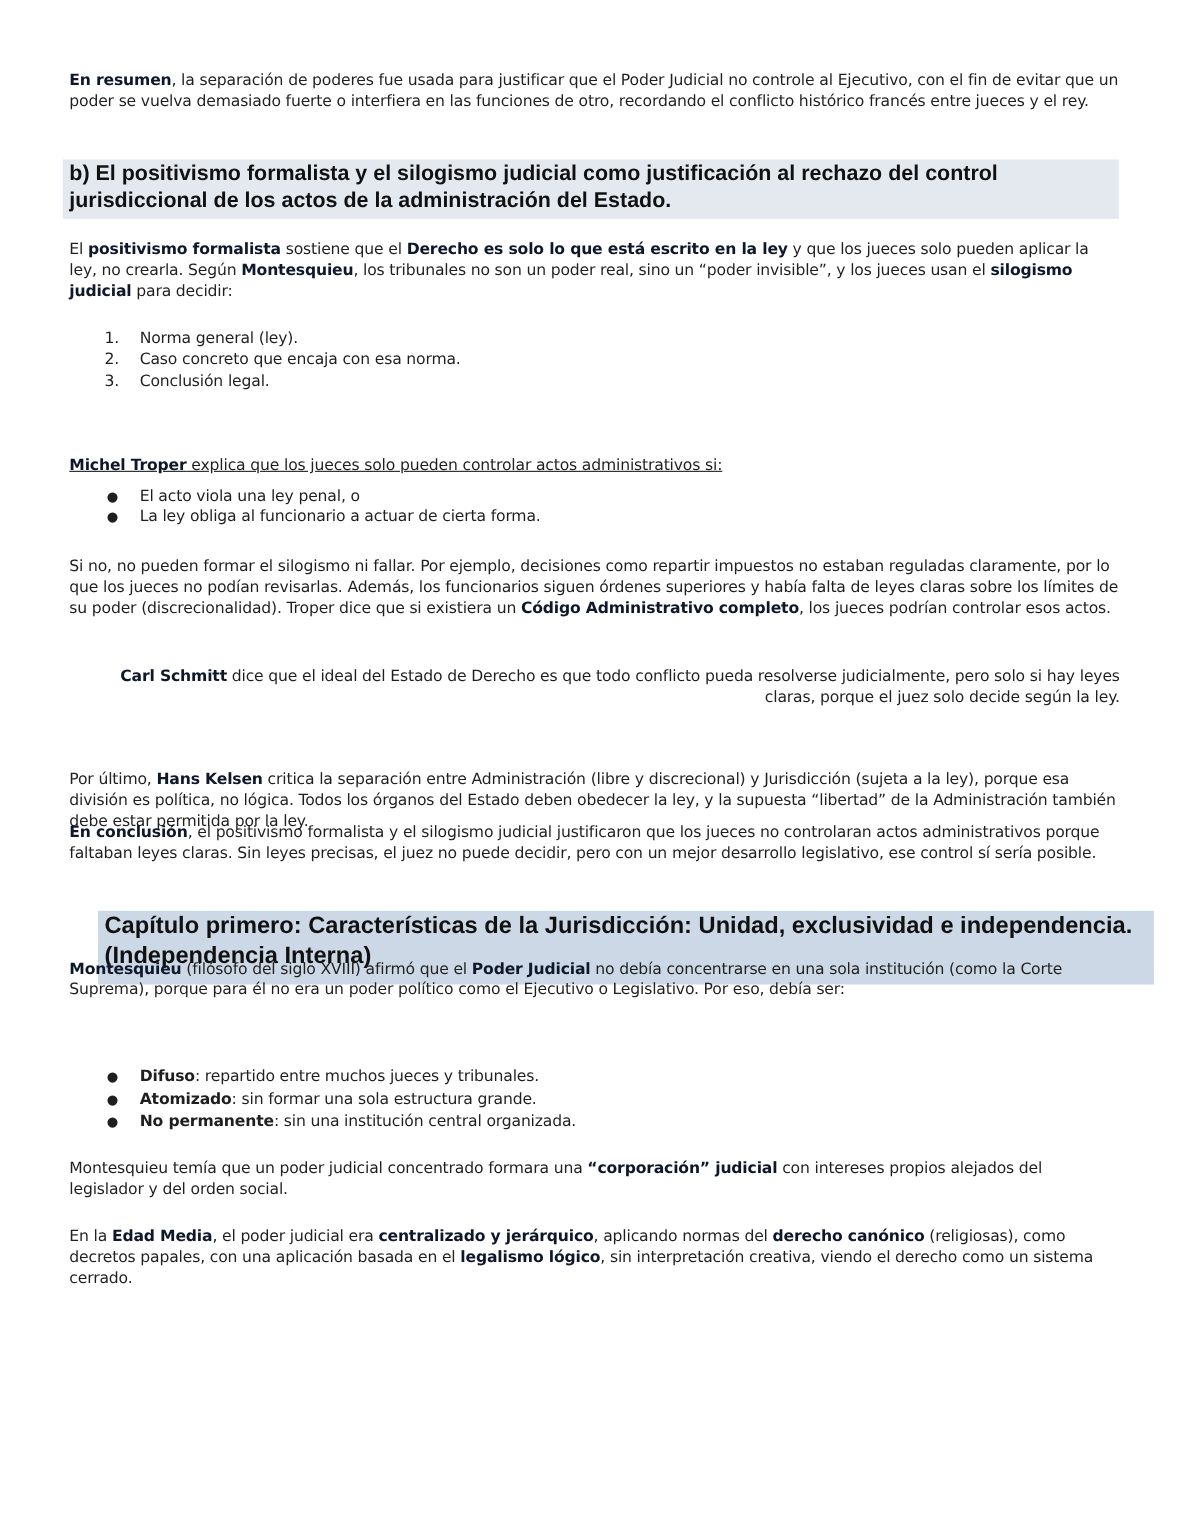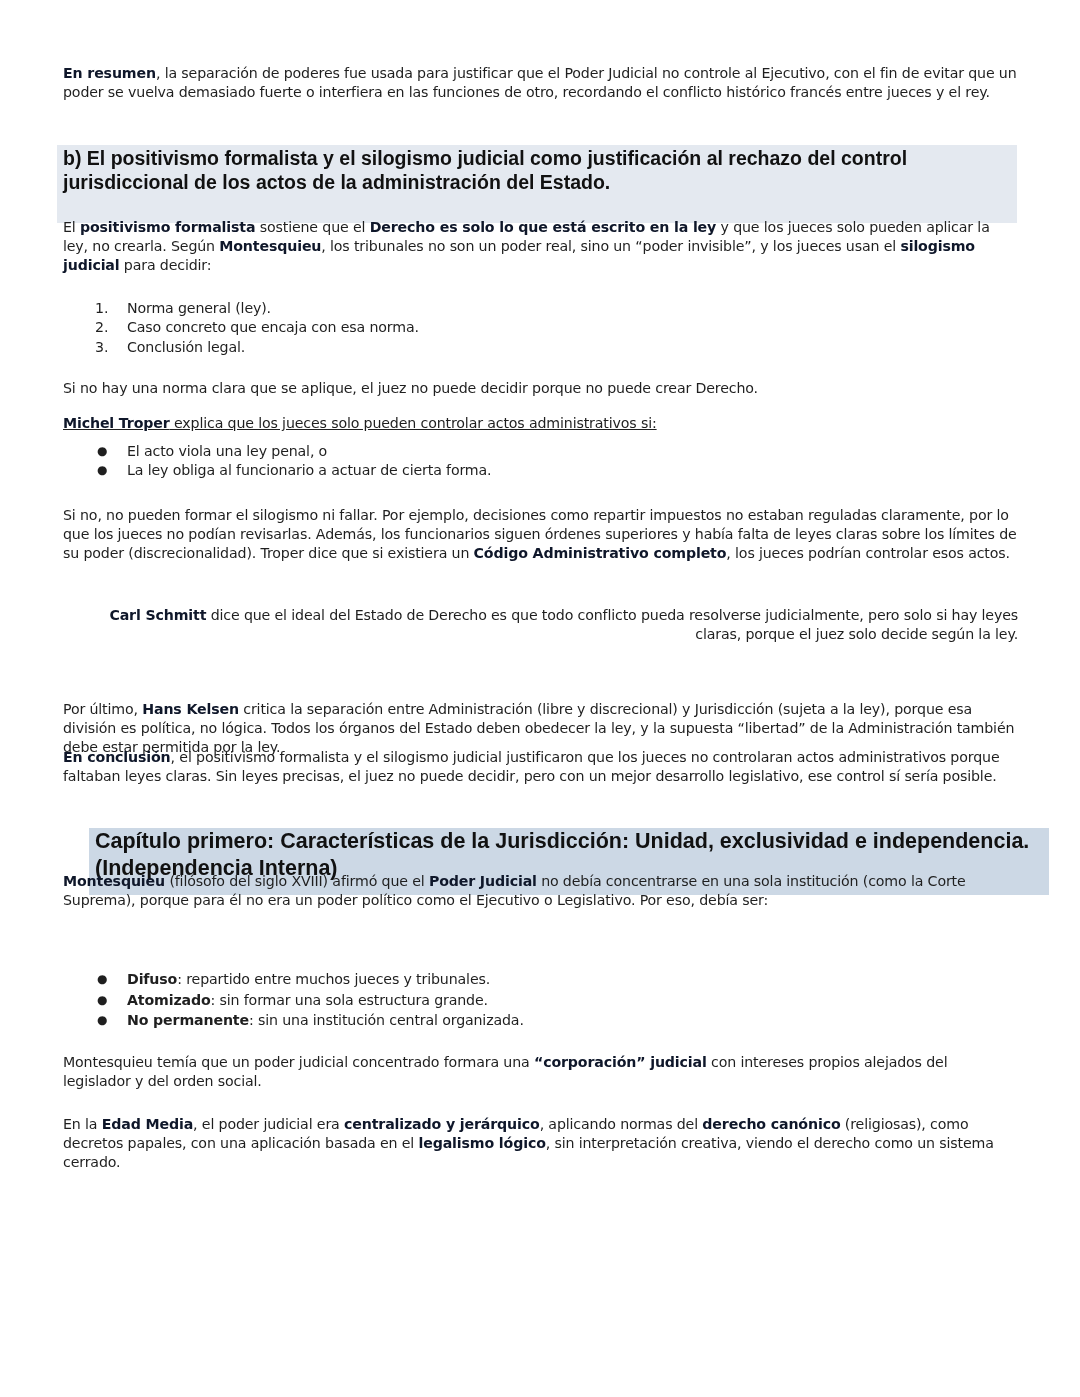--- a/index.html
+++ b/index.html
@@ -12,21 +12,21 @@
     position: absolute; left: 63px; width: 955px;
     font-size: 14.2px; line-height: 19px; letter-spacing: -0.15px;
     margin: 0;
   }
   .p b { font-weight: bold; color: #0f172a; }
   .h {
     position: absolute; left: 57px; width: 960px;
     font-family: "Liberation Sans", sans-serif; font-weight: bold; color: #111;
     box-sizing: border-box; padding: 0 6px;
   }
-  .h1 { top: 145px; height: 78px; background: #e4e9f0; font-size: 19.5px; line-height: 24px; padding-top: 1px; }
+  .h1 { top: 145px; height: 54px; background: #e4e9f0; font-size: 19.5px; line-height: 24px; padding-top: 1px; }
   .h2 { top: 828px; height: 67px; background: #ccd8e5; font-size: 21.5px; line-height: 27px; padding-top: 0px; margin-left: 32px; }
   .list { position: absolute; left: 63px; width: 955px; margin: 0; padding: 0; list-style: none;
     font-size: 14.2px; line-height: 19.3px; letter-spacing: -0.15px; }
   .list li { position: relative; padding-left: 64px; }
   .list .mk { position: absolute; left: 32px; top: 0; width: 24px; }
   .list.num .mk { text-align: left; }
   .list.bul .mk { font-size: 12px; left: 34px; }
 </style>
 </head>
 <body>
@@ -38,21 +38,20 @@
   <div class="h h1">b) El positivismo formalista y el silogismo judicial como justificación al rechazo del control jurisdiccional de los actos de la administración del Estado.</div>
 
   <p class="p" style="top:218px;"><span>El </span><b>positivismo formalista</b><span> sostiene que el </span><b>Derecho es solo lo que está escrito en la ley</b><span> y que los jueces solo pueden aplicar la ley, no crearla. Según </span><b>Montesquieu</b><span>, los tribunales no son un poder real, sino un “poder invisible”, y los jueces usan el </span><b>silogismo judicial</b><span> para decidir:</span></p>
 
   <ol class="list num" style="top:299px;">
     <li><span class="mk">1.</span><span>Norma general (ley).</span></li>
     <li><span class="mk">2.</span><span>Caso concreto que encaja con esa norma.</span></li>
     <li><span class="mk">3.</span><span>Conclusión legal.</span></li>
   </ol>
 
-  <p class="p" style="top:379px;">Si no hay una norma clara que se aplique, el juez no puede decidir porque no puede crear Derecho.</p>
 
   <p class="p" style="top:414px;text-decoration:underline;"><b>Michel Troper</b><span> explica que los jueces solo pueden controlar actos administrativos si:</span></p>
 
   <ul class="list bul" style="top:442px;">
     <li><span class="mk">●</span><span>El acto viola una ley penal, o</span></li>
     <li><span class="mk">●</span><span>La ley obliga al funcionario a actuar de cierta forma.</span></li>
   </ul>
 
   <p class="p" style="top:506px;"><span>Si no, no pueden formar el silogismo ni fallar. Por ejemplo, decisiones como repartir impuestos no estaban reguladas claramente, por lo que los jueces no podían revisarlas. Además, los funcionarios siguen órdenes superiores y había falta de leyes claras sobre los límites de su poder (discrecionalidad). Troper dice que si existiera un </span><b>Código Administrativo completo</b><span>, los jueces podrían controlar esos actos.</span></p>
 

